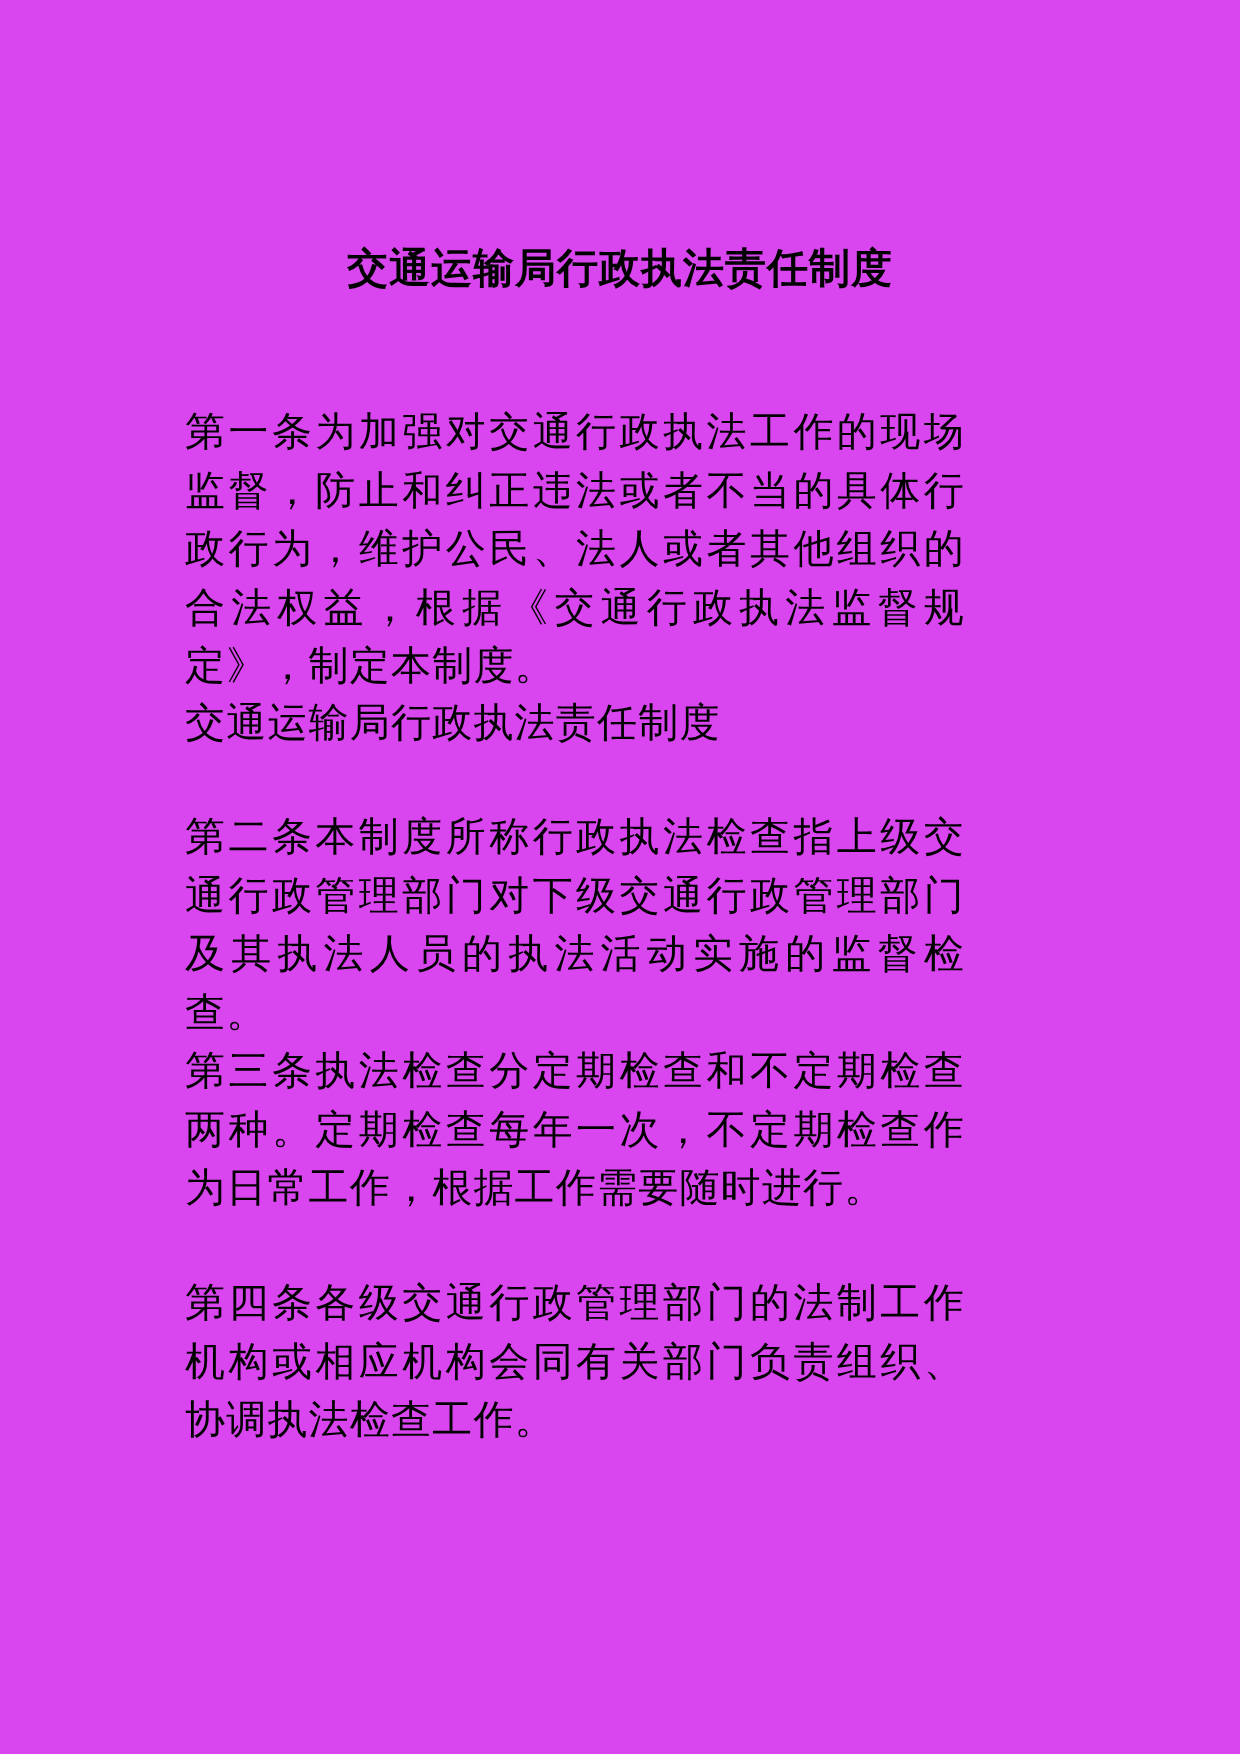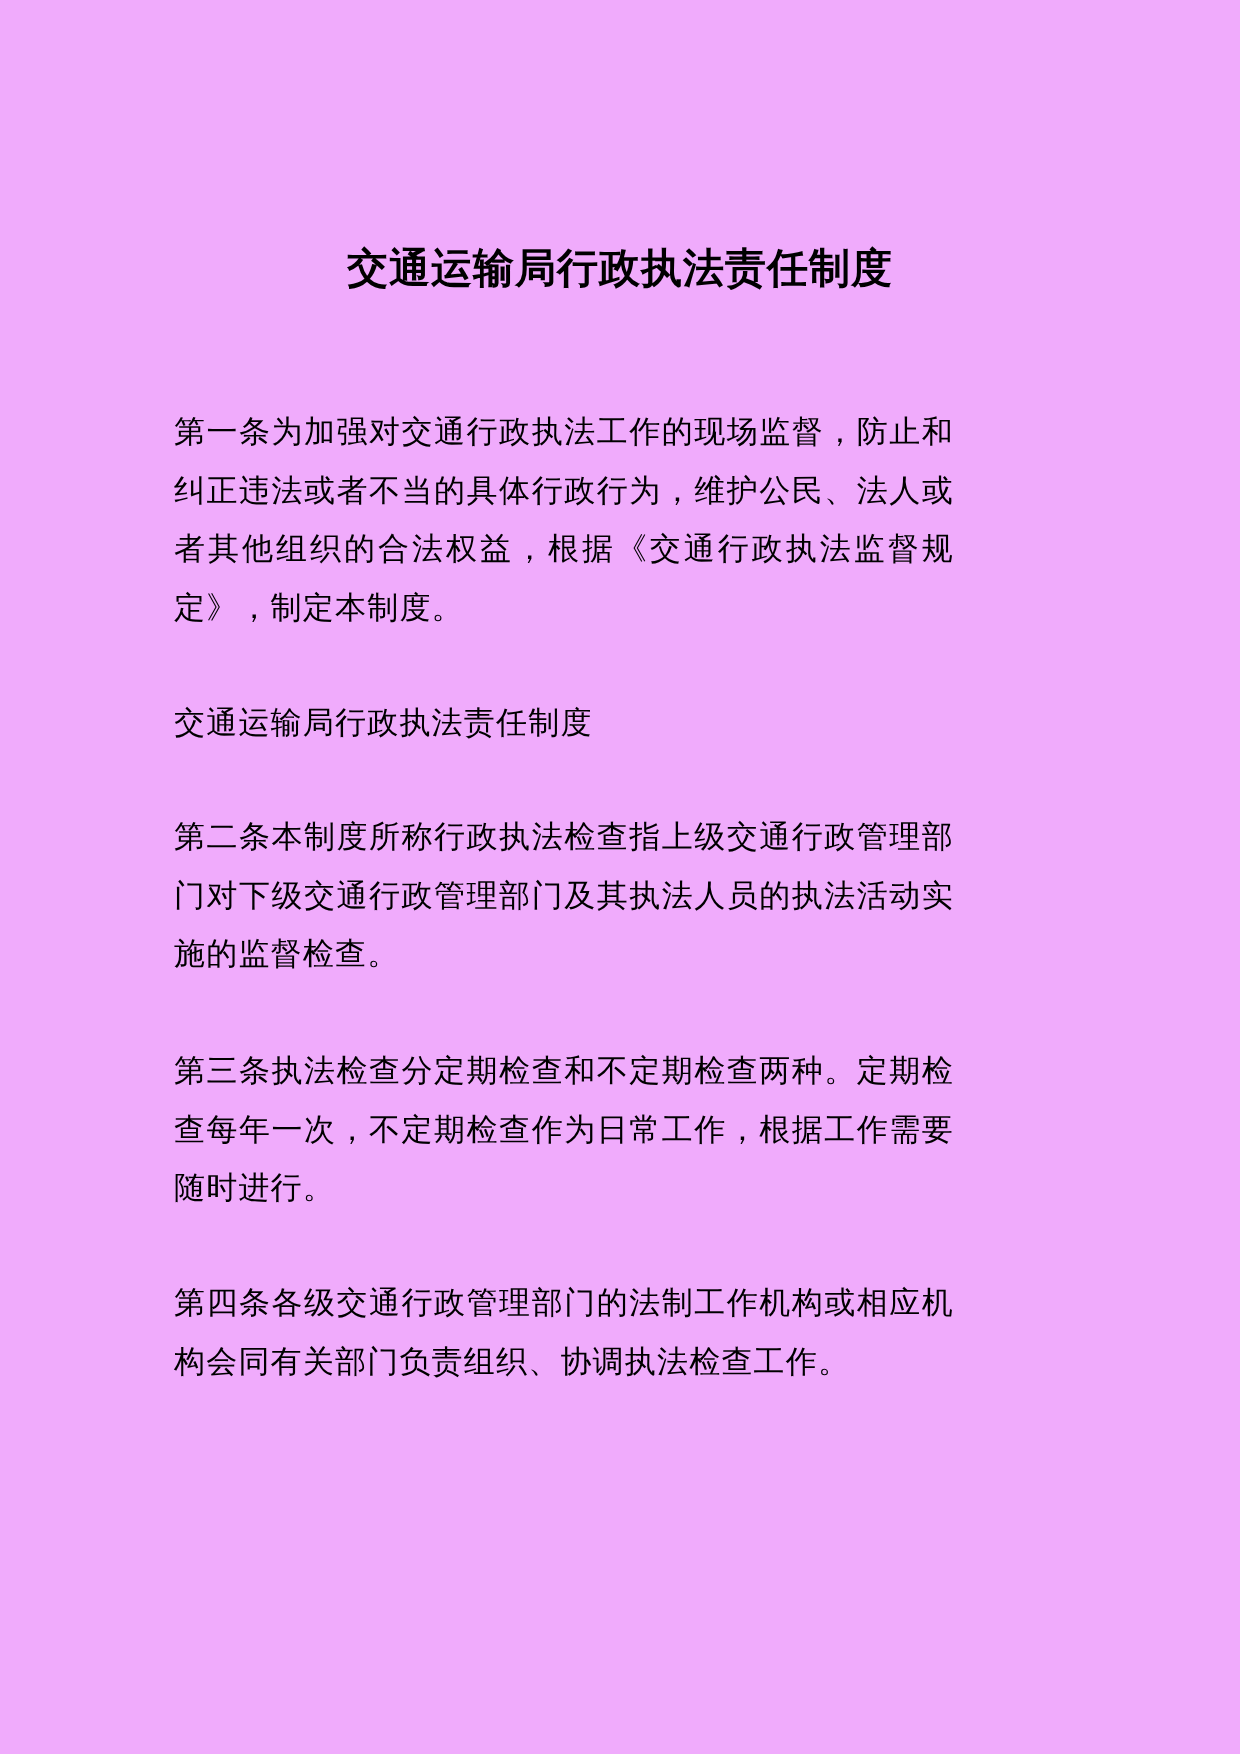--- a/index.html
+++ b/index.html
@@ -13,38 +13,38 @@
       position: relative;
       overflow: hidden;
       font-family: "DejaVu Sans", "Liberation Sans", sans-serif;
       color: #000000;
     }
     .page {
       position: absolute;
       left: 0; top: 0;
       width: 1240px;
       height: 1754px;
-      background: #f0abfc;
+      background: #d946ef;
     }
     .doc-title {
       position: absolute;
       left: 0;
       top: 238px;
       width: 1240px;
       text-align: center;
       font-size: 41px;
       font-weight: bold;
       line-height: 60px;
       letter-spacing: 1px;
     }
     .body-text {
       position: absolute;
-      left: 174px;
+      left: 185px;
       width: 780px;
-      font-size: 31px;
+      font-size: 40px;
       line-height: 58.5px;
       letter-spacing: 1.2px;
       word-break: break-all;
       text-align: justify;
       text-align-last: left;
     }
     #p1 { top: 402px; }
     #p2 { top: 693px; }
     #p3 { top: 808px; font-family: Liberation Serif, serif; }
     #p4 { top: 1041px; }

